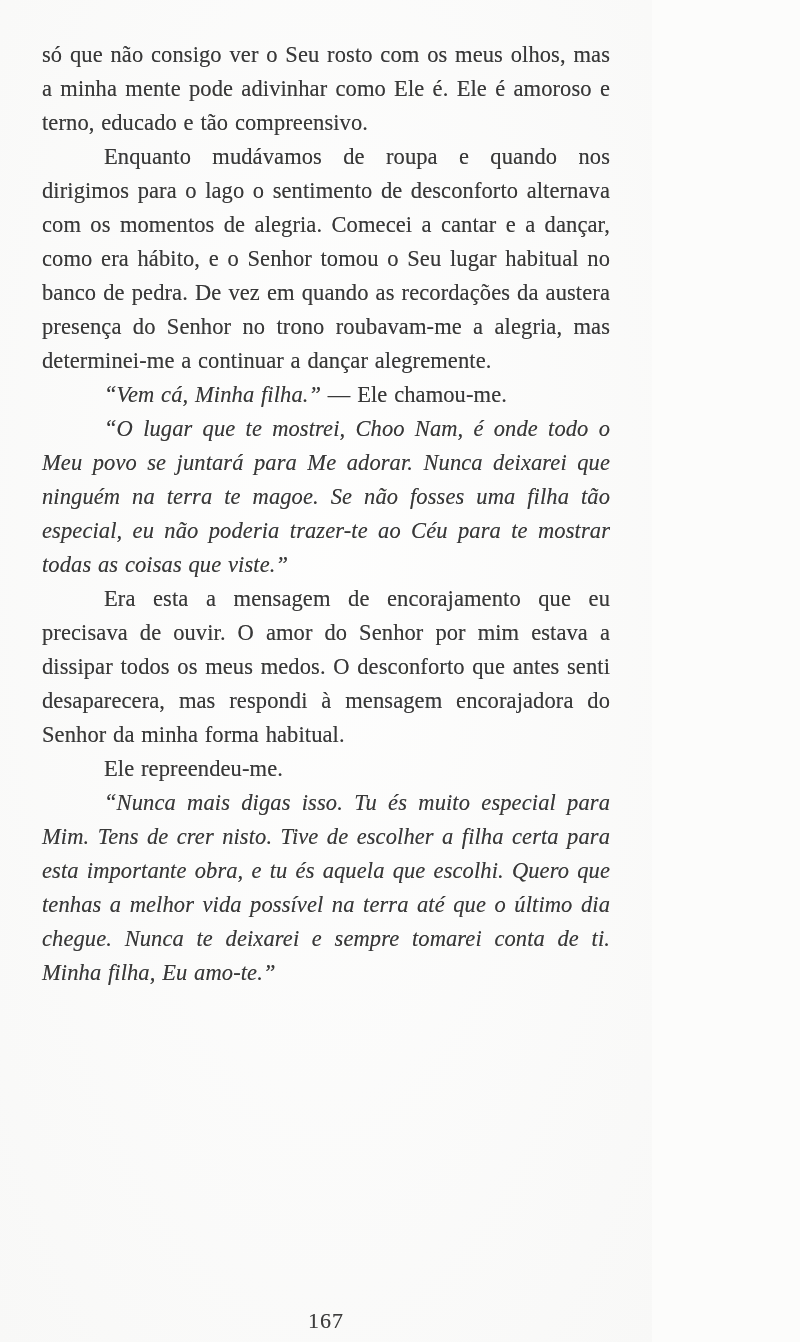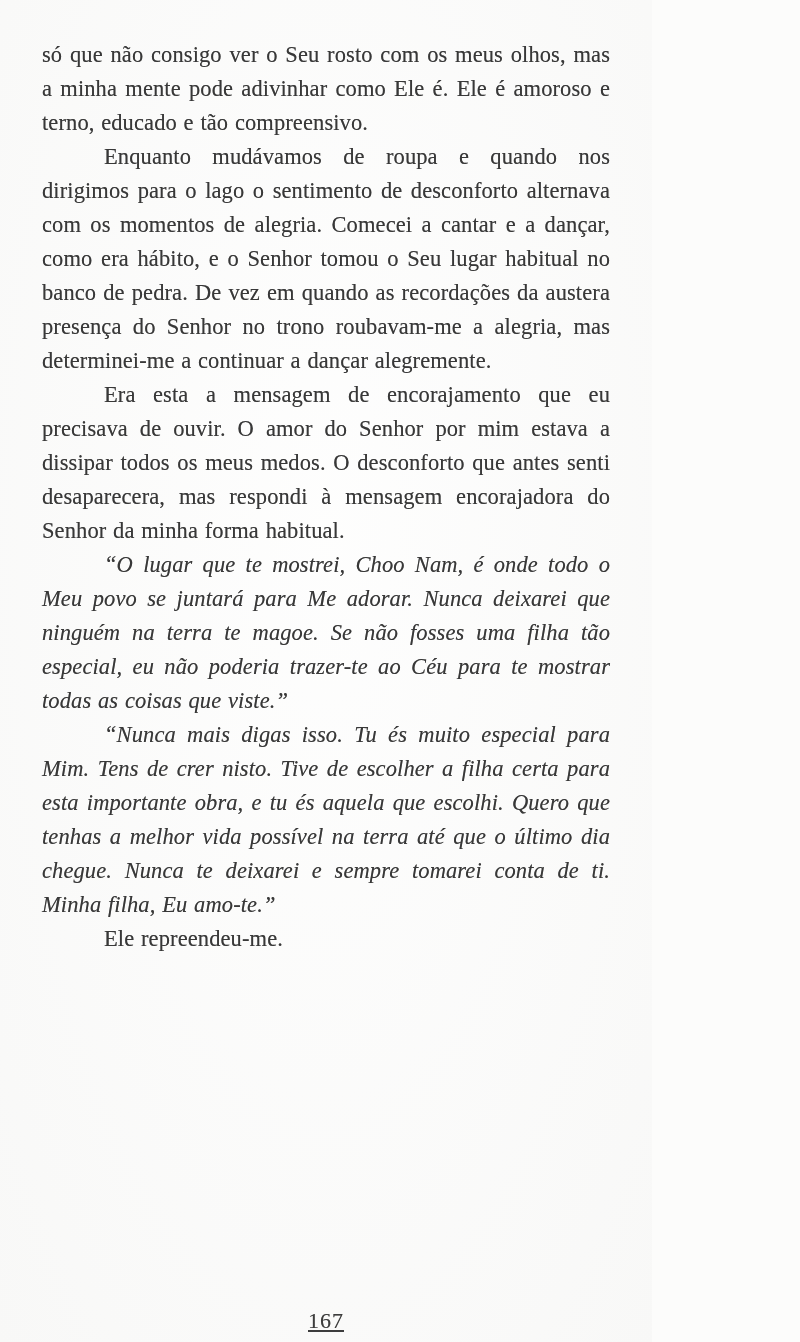--- a/index.html
+++ b/index.html
@@ -43,29 +43,29 @@
   .page-number {
     position: absolute;
     left: 0;
     right: 0;
     bottom: 8px;
     text-align: center;
     font-size: 22px;
     letter-spacing: 1px;
     color: #3d3d3d;
     text-shadow: 0 0 0.4px rgba(70,70,70,0.55);
-    text-decoration: underline;
   }
 </style>
 </head>
 <body>
 
 <div class="page">
   <div class="text-block">
       <p><span>só que não consigo ver o Seu rosto com os meus olhos, mas a minha mente pode adivinhar como Ele é. Ele é amoroso e terno, educado e tão compreensivo.</span></p>
       <p class="indent"><span>Enquanto mudávamos de roupa e quando nos dirigimos para o lago o sentimento de desconforto alternava com os momentos de alegria. Comecei a cantar e a dançar, como era hábito, e o Senhor tomou o Seu lugar habitual no banco de pedra. De vez em quando as recordações da austera presença do Senhor no trono roubavam-me a alegria, mas determinei-me a continuar a dançar alegremente.</span></p>
+      <p class="indent"><span class="italic">“Vem cá, Minha filha.”</span><span> — Ele chamou-me.</span></p>
+      <p class="indent"><span class="italic">“O lugar que te mostrei, Choo Nam, é onde todo o Meu povo se juntará para Me adorar. Nunca deixarei que ninguém na terra te magoe. Se não fosses uma filha tão especial, eu não poderia trazer-te ao Céu para te mostrar todas as coisas que viste.”</span></p>
       <p class="indent"><span>Era esta a mensagem de encorajamento que eu precisava de ouvir. O amor do Senhor por mim estava a dissipar todos os meus medos. O desconforto que antes senti desaparecera, mas respondi à mensagem encorajadora do Senhor da minha forma habitual.</span></p>
-      <p class="indent"><span class="italic">“O lugar que te mostrei, Choo Nam, é onde todo o Meu povo se juntará para Me adorar. Nunca deixarei que ninguém na terra te magoe. Se não fosses uma filha tão especial, eu não poderia trazer-te ao Céu para te mostrar todas as coisas que viste.”</span></p>
+      <p class="indent"><span>Ele repreendeu-me.</span></p>
       <p class="indent"><span class="italic">“Nunca mais digas isso. Tu és muito especial para Mim. Tens de crer nisto. Tive de escolher a filha certa para esta importante obra, e tu és aquela que escolhi. Quero que tenhas a melhor vida possível na terra até que o último dia chegue. Nunca te deixarei e sempre tomarei conta de ti. Minha filha, Eu amo-te.”</span></p>
-      <p class="indent"><span>Ele repreendeu-me.</span></p>
     </div>
   <div class="page-number">167</div>
 </div>
 
 </body></html>

